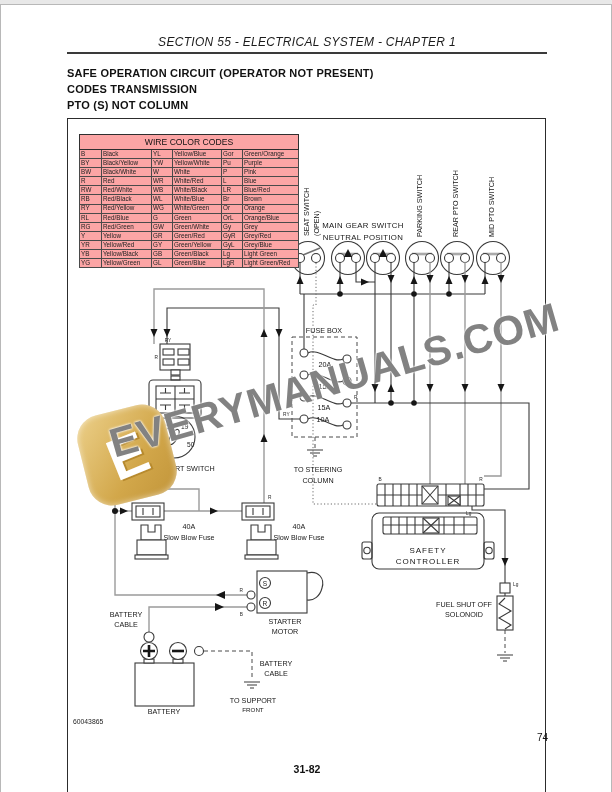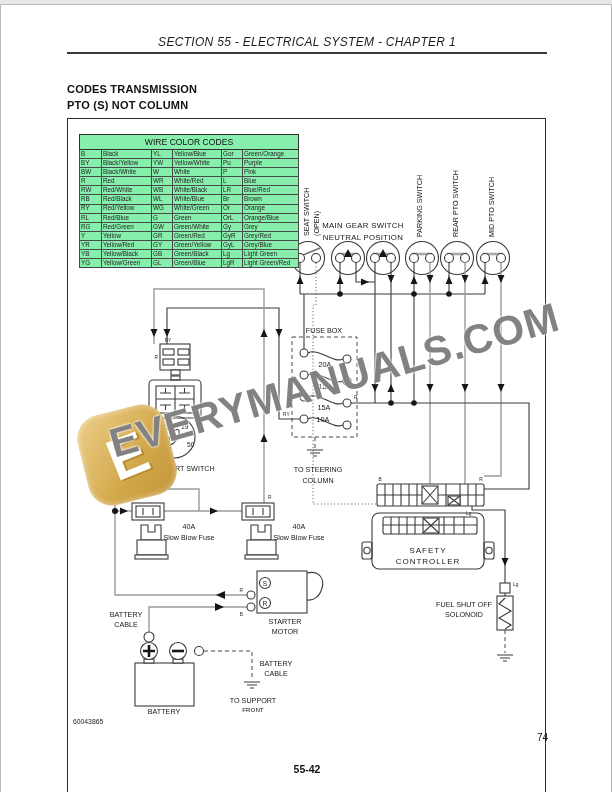--- a/index.html
+++ b/index.html
@@ -7,21 +7,21 @@
          font-family:"Liberation Sans",sans-serif;overflow:hidden;border:1px solid #b8b8b8;box-sizing:border-box;}
   .hdr{position:absolute;left:66px;top:30px;width:480px;text-align:center;
        font-size:12px;font-style:italic;color:#1c1c1c;letter-spacing:.3px;}
   .hdr-rule{position:absolute;left:66px;top:47px;width:480px;height:2px;background:#3a3a3a;}
   .subtitle{position:absolute;left:66px;font-size:11px;font-weight:bold;color:#111;letter-spacing:.2px;}
   .frame{position:absolute;left:66px;top:113px;width:479px;height:748px;
          border:1.6px solid #2c2c2c;box-sizing:border-box;}
   .frame svg{position:absolute;left:0;top:0;}
   
   .wct{position:absolute;left:78px;top:129px;width:219px;border-collapse:collapse;
-       table-layout:fixed;background:#86efac;}
+       table-layout:fixed;background:#fca5a5;}
   .wct th{border:1px solid #2f2f2f;font-size:8.6px;font-weight:normal;height:14px;padding:0;color:#111;}
   .wct td{border:1px solid #4a4a4a;font-size:6.3px;height:8.1px;padding:0 1px;line-height:1;
           white-space:nowrap;overflow:hidden;color:#222;}
   
   .w{stroke:#3a3a3a;stroke-width:1.1;fill:none;}
   .wg{stroke:#9b9b9b;stroke-width:1.4;fill:none;}
   .wbr{stroke:#a9a9a9;stroke-width:2.6;fill:none;}
   .dsh{stroke:#4a4a4a;stroke-width:1;fill:none;stroke-dasharray:4 3;}
   .dtt{stroke:#6b6b6b;stroke-width:1;fill:none;stroke-dasharray:1.2 2.2;}
   .cmp{stroke:#3a3a3a;stroke-width:1.1;fill:#ffffff;}
@@ -48,20 +48,21 @@
           font-weight:bold;color:#111;}
 </style>
 </head>
 <body>
 
 <div class="sheet">
 
   <div class="hdr">SECTION 55 - ELECTRICAL SYSTEM - CHAPTER 1</div>
   <div class="hdr-rule"></div>
 
+  <div class="subtitle" style="top:62px">SAFE OPERATION CIRCUIT (OPERATOR NOT PRESENT)</div>
   <div class="subtitle" style="top:78px">CODES TRANSMISSION</div>
   <div class="subtitle" style="top:94px">PTO (S) NOT COLUMN</div>
 
   <div class="frame">
     <svg width="479" height="609" viewBox="66 113 479 609">
 
       <g>
 
         <text class="lbl" transform="rotate(-90 307 230)" x="307" y="230">SEAT SWITCH</text>
         <text class="lbl" transform="rotate(-90 317 230)" x="317" y="230">(OPEN)</text>
@@ -471,14 +472,14 @@
         </tr>
       </tbody>
   </table>
 
   <div class="wm-logo">
     <span>E</span>
   </div>
   <div class="wm-text">EVERYMANUALS.COM</div>
 
   <div class="pgnum">74</div>
-  <div class="footer">55-42</div>
+  <div class="footer">31-82</div>
 </div>
 
 </body></html>

